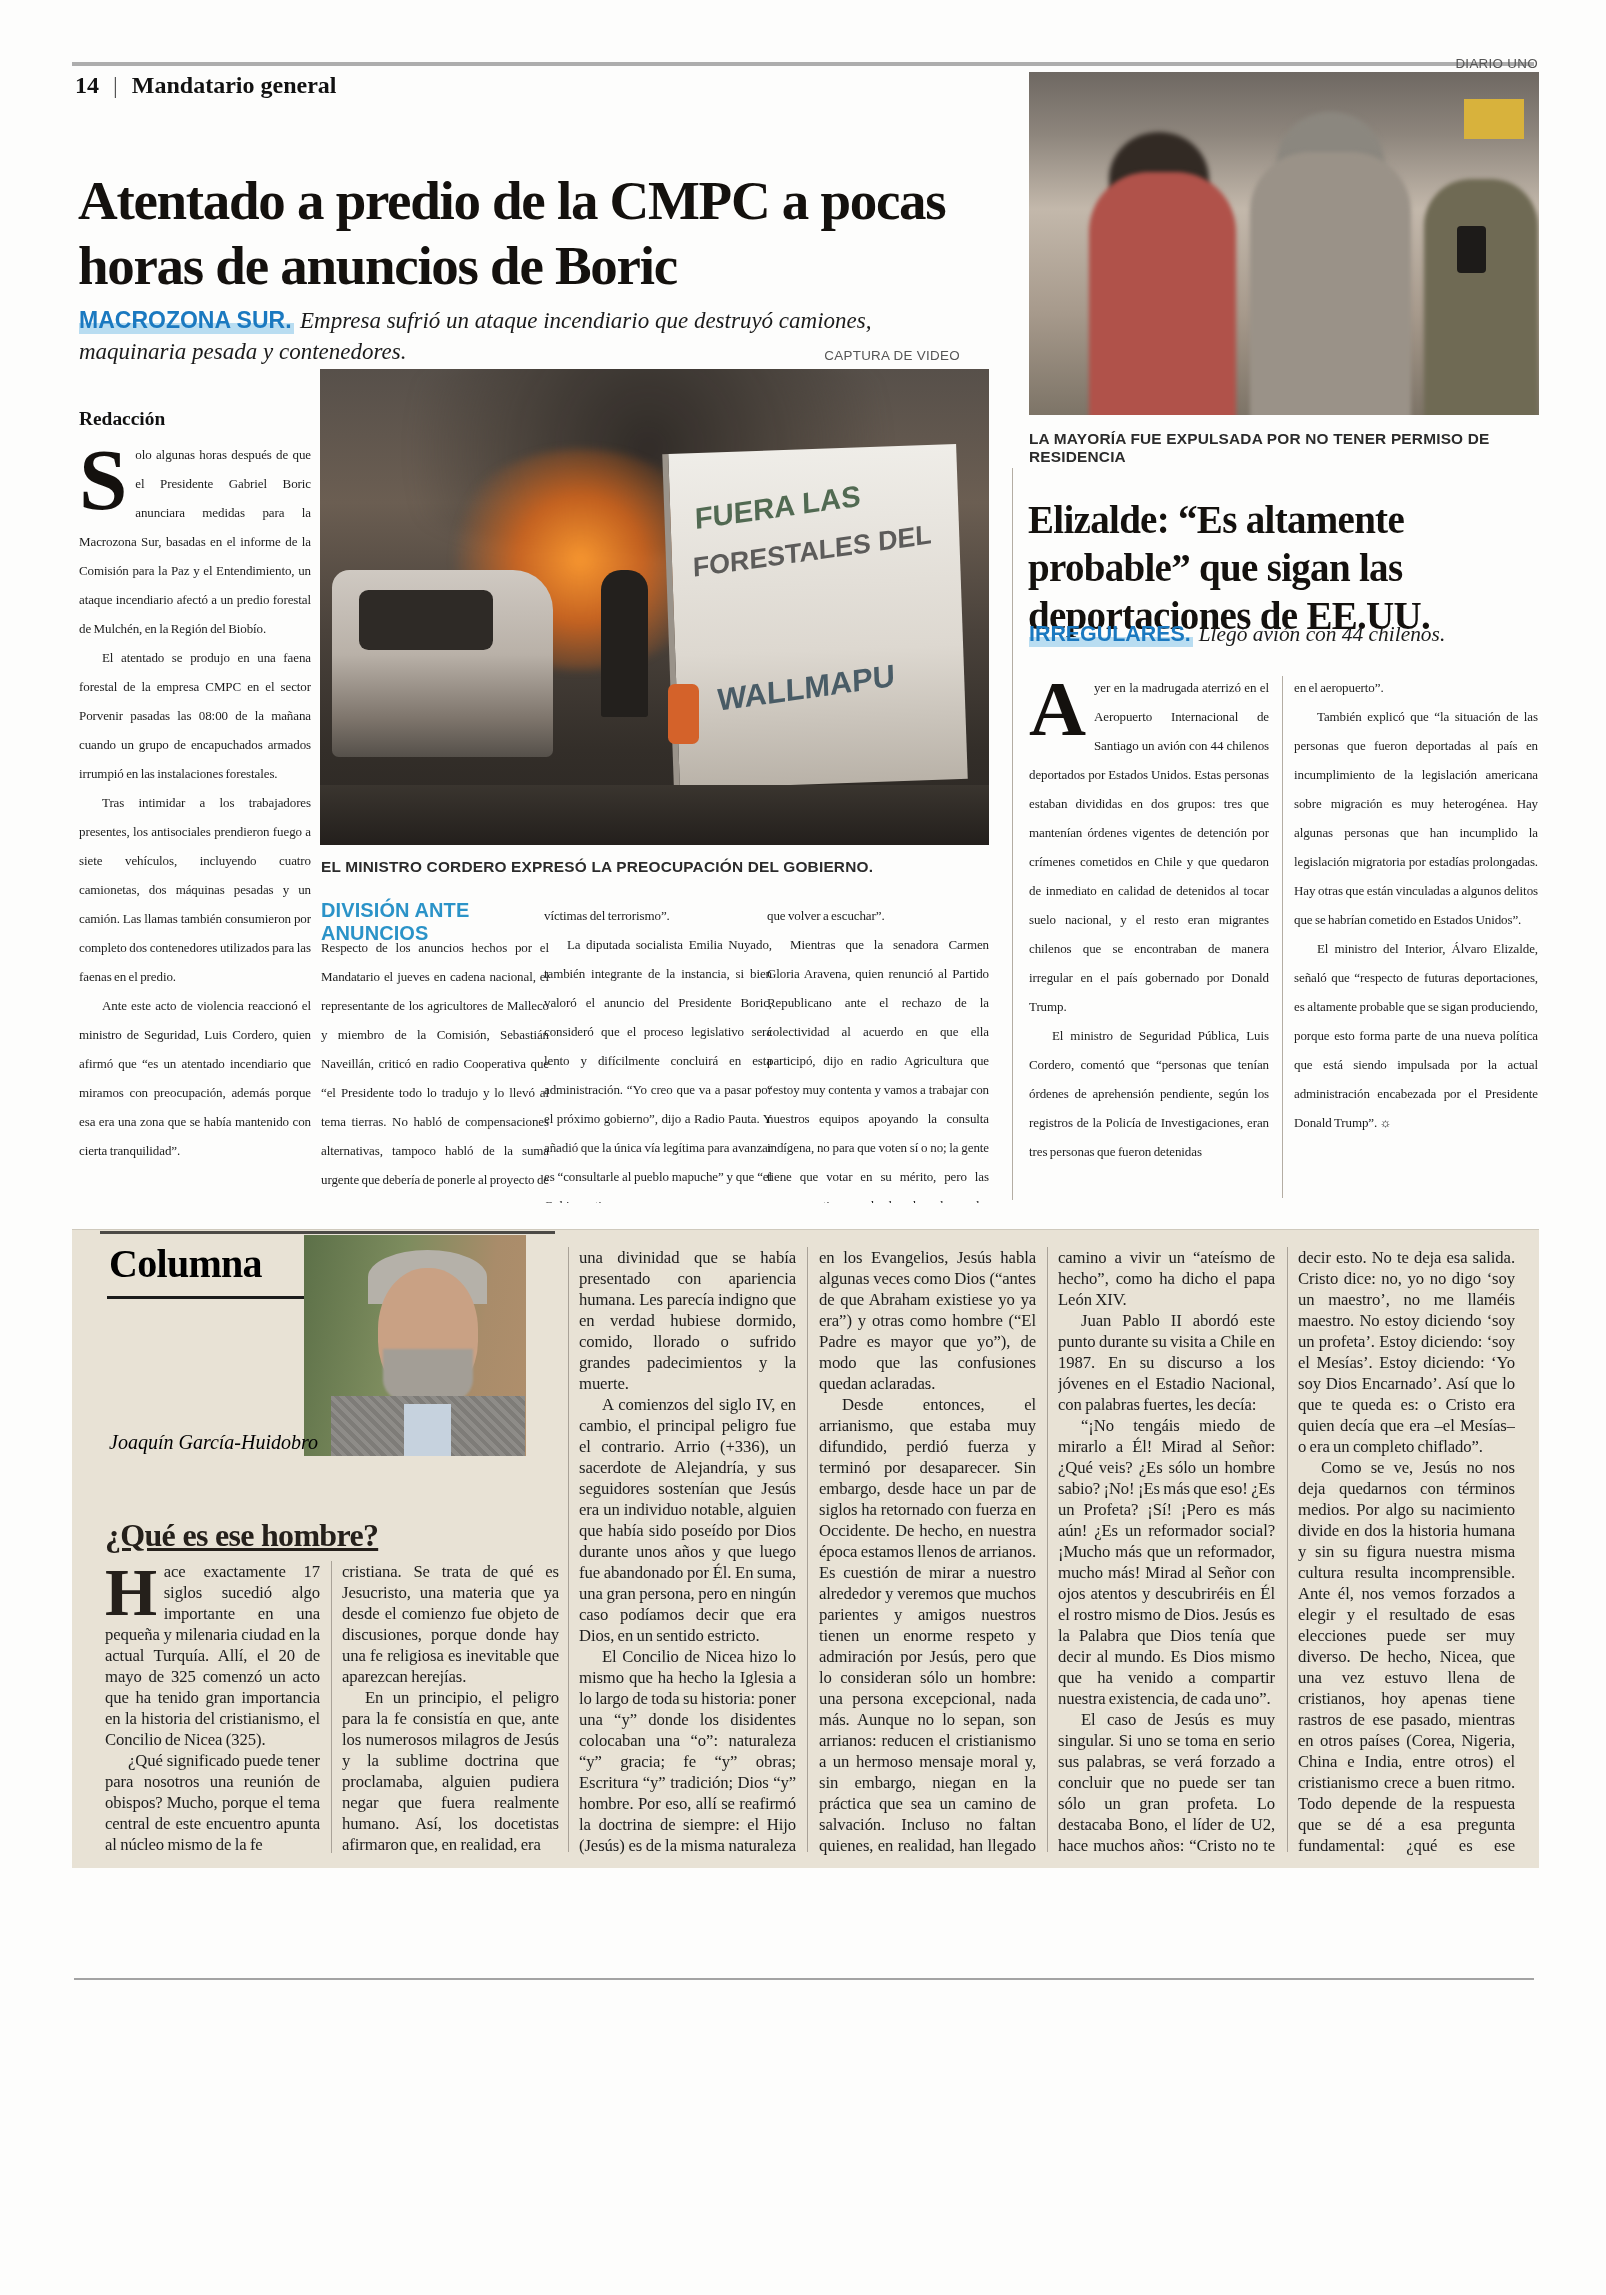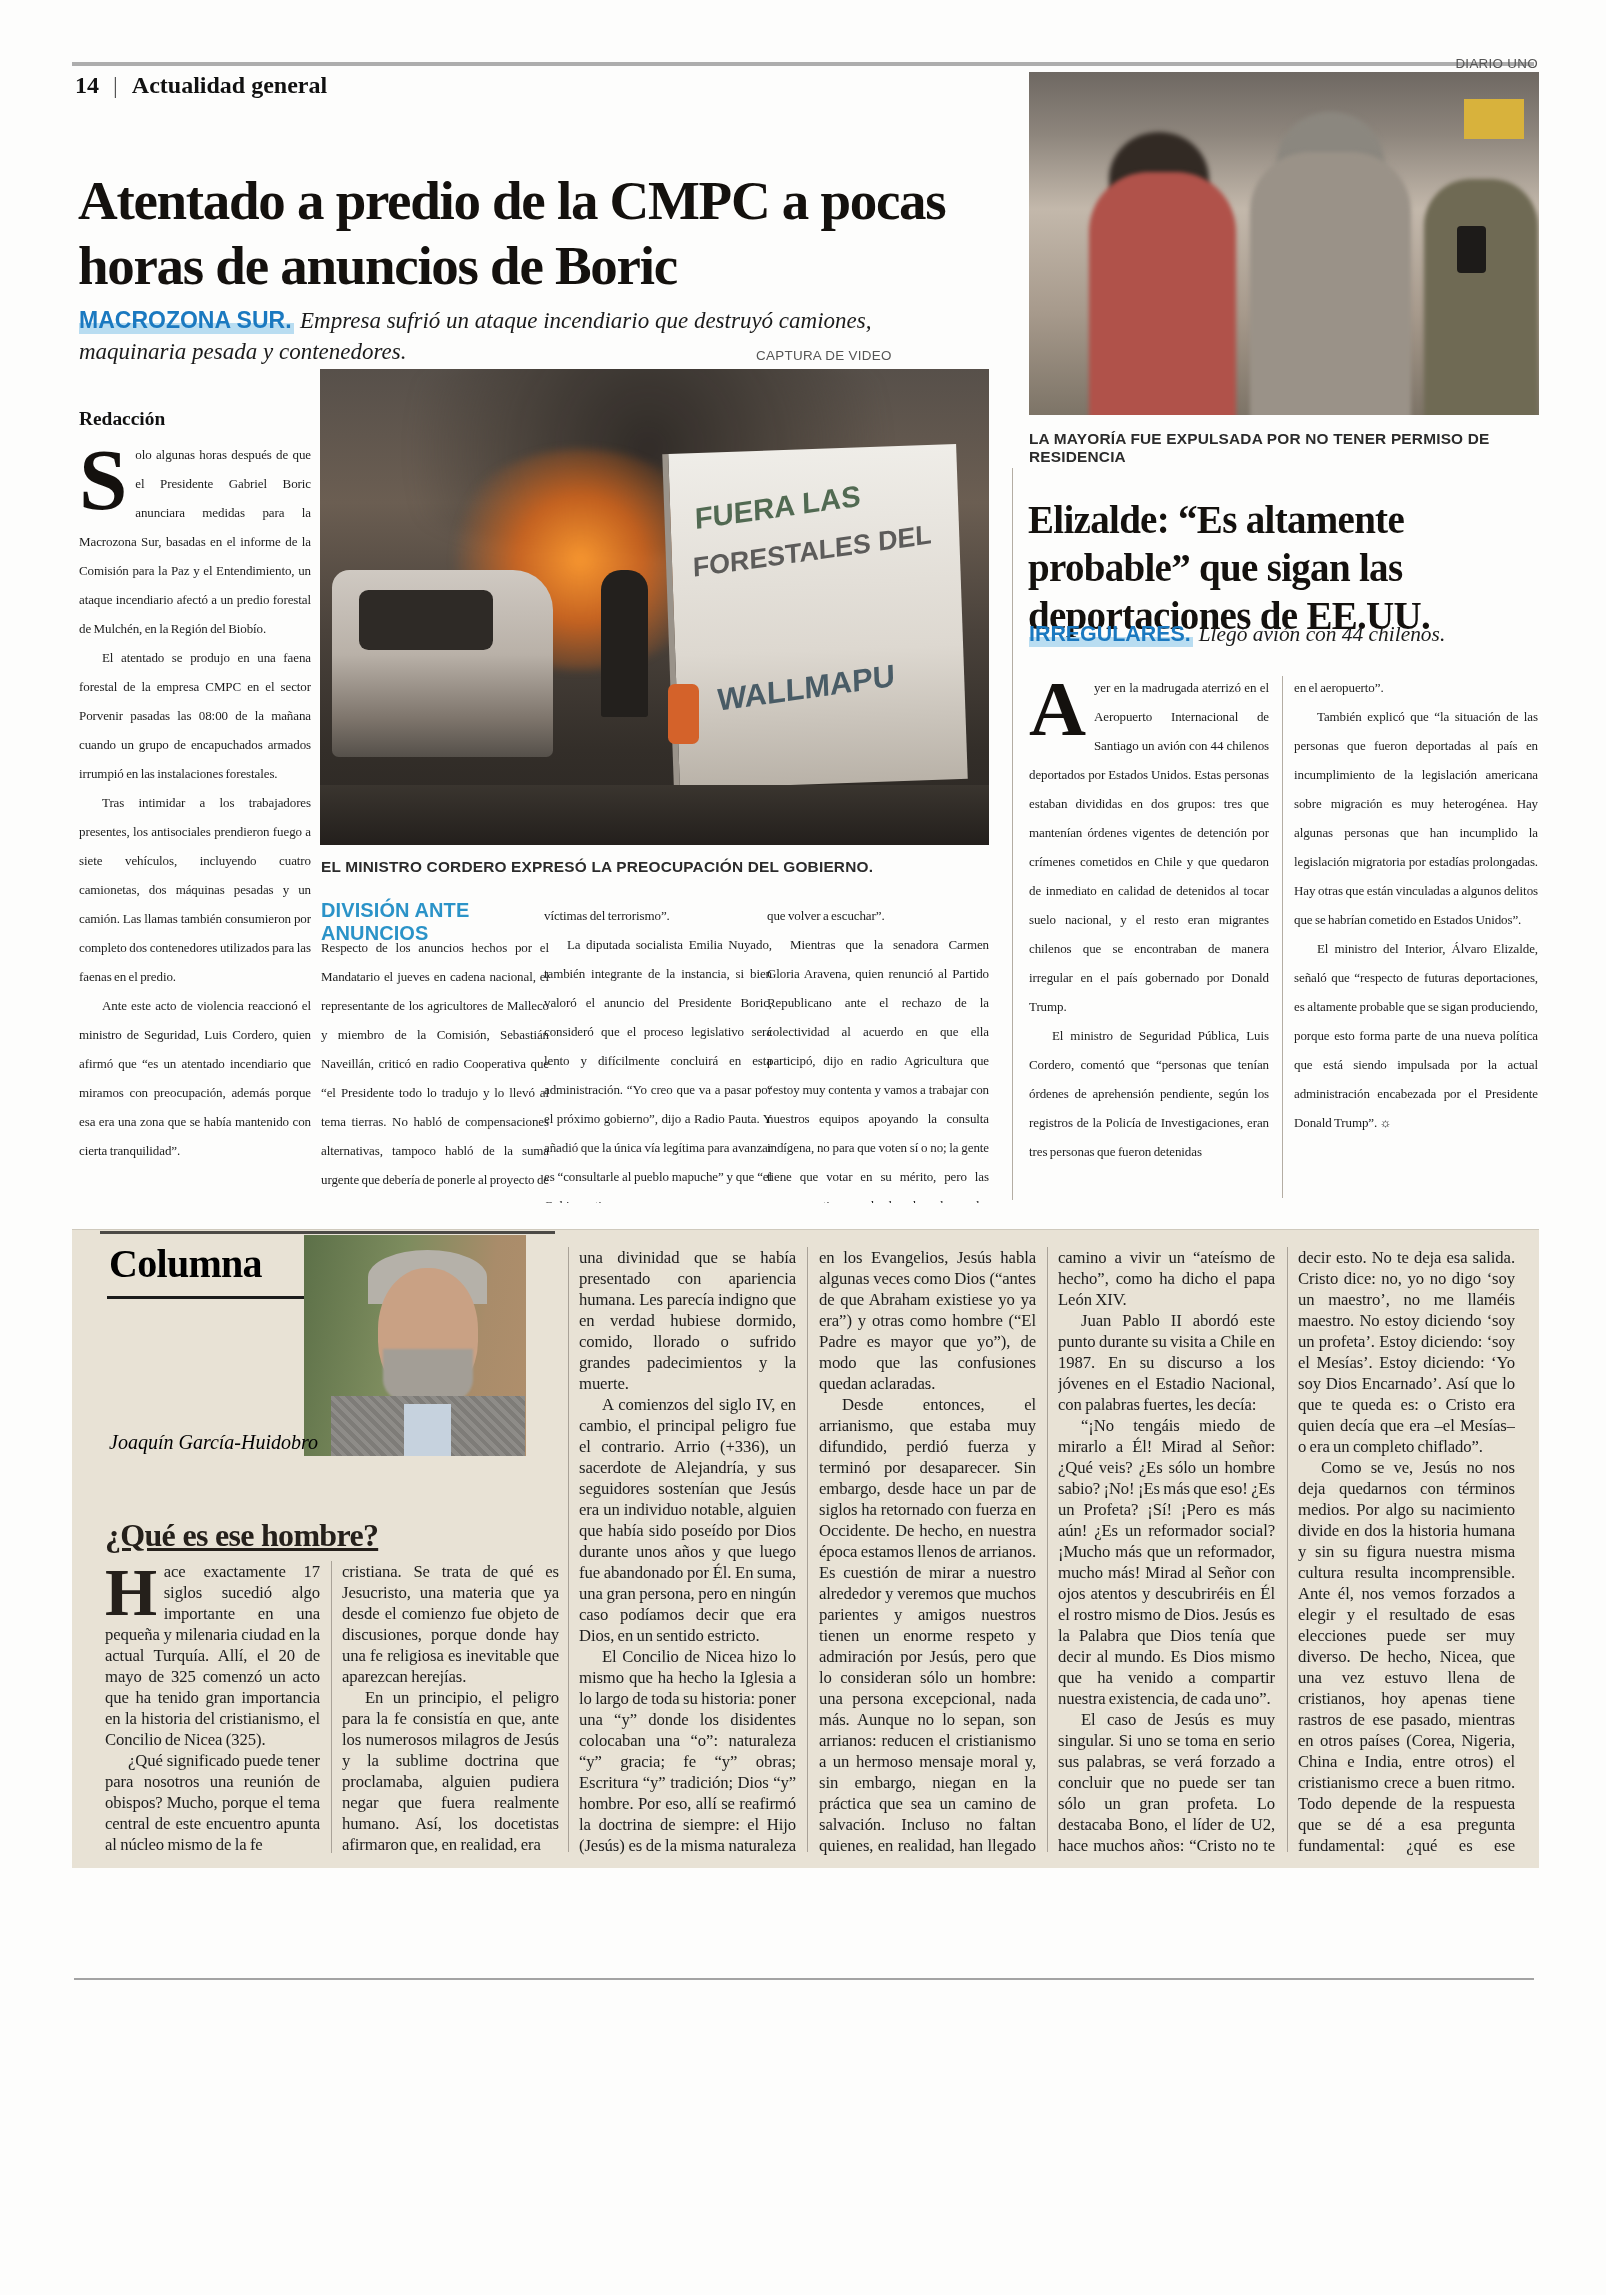--- a/index.html
+++ b/index.html
@@ -50,21 +50,21 @@
      linear-gradient(180deg,#efede8 0%,#ddd8d0 60%,#b9b2a8 100%);border-left:6.7px solid #9a938a;
      transform:rotate(-2deg);}
   .graffiti{position:absolute;font-family:"Liberation Sans",sans-serif;font-weight:700;
      color:#2c4b2f;opacity:.8;transform:rotate(-6deg) skewX(-6deg);}
   .g1{left:24px;top:40px;font-size:29.4px;}
   .g2{left:20px;top:87px;font-size:27px;color:#3a3a3a;}
   .g3{left:40px;top:221px;font-size:31px;color:#27404f;}
   .pm-worker{left:281px;top:201px;width:47px;height:147px;background:#23201d;border-radius:20px 20px 2.7px 2.7px;}
   .pm-vest{left:348px;top:315px;width:31px;height:60px;background:#d4622a;border-radius:6.7px;}
   .pm-ground{left:0;bottom:0;width:669px;height:60px;background:linear-gradient(180deg,#3a352f,#231f1c);}
-  #credit-main{left:756px;top:348px;width:268px;text-align:left;font-family:"Liberation Sans",sans-serif;
+  #credit-main{left:692px;top:348px;width:268px;text-align:right;font-family:"Liberation Sans",sans-serif;
      font-size:13.4px;color:#555;letter-spacing:0.3px;}
   .caption{font-family:"Liberation Sans",sans-serif;font-weight:700;font-size:15.4px;color:#2b2b2b;
      letter-spacing:0.2px;}
   #cap-main{left:321px;top:858px;width:669px;}
   
   #mid1{left:321px;top:933px;width:228px;height:270px;}
   #divhdr{left:321px;top:899px;width:228px;font-family:"Liberation Sans",sans-serif;font-weight:700;
      font-size:20px;color:#2b93c8;letter-spacing:0.1px;}
   #mid2{left:544px;top:901px;width:228px;height:302px;}
   #mid3{left:767px;top:901px;width:222px;height:302px;}
@@ -121,21 +121,21 @@
 </style>
 </head>
 <body>
 
 <div id="page">
 
   <div class="abs" id="toprule"></div>
   <div class="abs" id="hdr-left">
     <span>14</span>
     <span class="pipe">|</span>
-    <span>Actualidad general</span>
+    <span>Mandatario general</span>
   </div>
   <div class="abs" id="hdr-right">
     <b>DIARIO AUSTRAL</b><span class="pipe">|</span><span>Sábado 24 de mayo de 2025</span>
   </div>
 
   <h1 class="abs" id="headline">Atentado a predio de la CMPC a pocas horas de anuncios de Boric</h1>
   <div class="abs" id="kickline">
     <span class="kicker">MACROZONA SUR.</span>
     <span class="subhead">Empresa sufrió un ataque incendiario que destruyó camiones, maquinaria pesada y contenedores.</span>
   </div>

